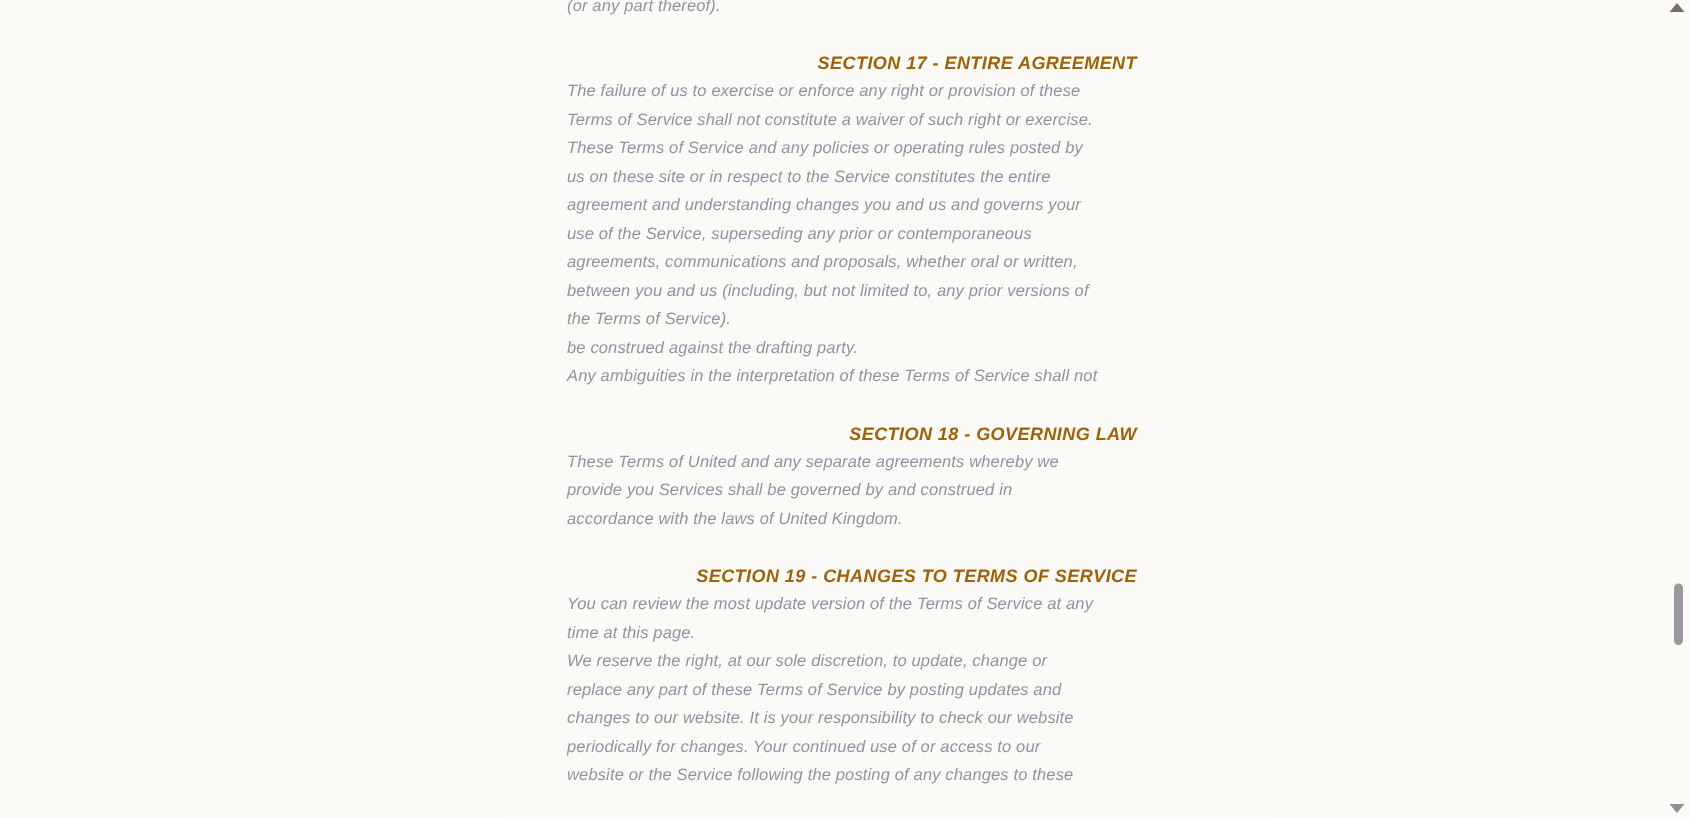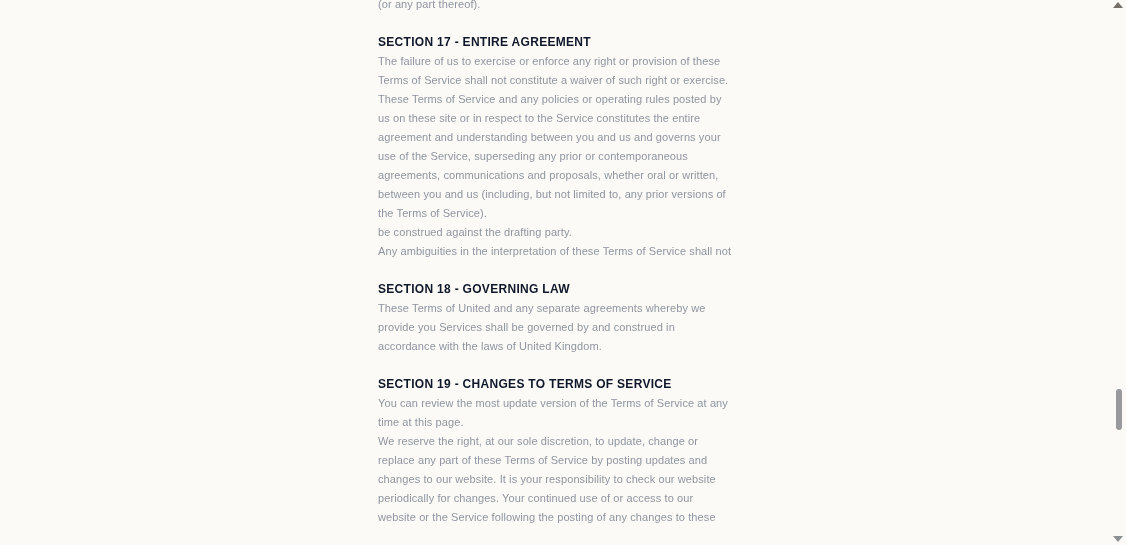--- a/index.html
+++ b/index.html
@@ -3,42 +3,44 @@
 <meta charset="utf-8">
 <style>
   html, body { margin: 0; padding: 0; }
   .page {
     position: relative;
     width: 1126px;
     height: 545px;
     background: #fbfaf6;
     overflow: hidden;
     font-family: "Liberation Sans", sans-serif;
+    font-style: italic;
   }
   .content {
     position: absolute;
     left: 378px;
     top: -5px;
     width: 380px;
   }
   .line {
     margin: 0;
     line-height: 19px;
     white-space: nowrap;
   }
   .body-line {
     font-size: 11px;
     color: #8f95a0;
     letter-spacing: 0.1px;
   }
   .heading-line {
     font-size: 12px;
     font-weight: bold;
-    color: #0f172a;
+    color: #a16207;
     letter-spacing: 0.3px;
+    text-align: right;
   }
   .section { margin-top: 19px; }
 
   
   .scrollbar {
     position: absolute;
     top: 0;
     right: 0;
     width: 16px;
     height: 545px;
@@ -72,21 +74,21 @@
 
   <div class="content">
     <p class="line body-line">(or any part thereof).</p>
     <div id="sections">
         <div class="section">
           <p class="line heading-line">SECTION 17 - ENTIRE AGREEMENT</p>
           <p class="line body-line">The failure of us to exercise or enforce any right or provision of these</p>
           <p class="line body-line">Terms of Service shall not constitute a waiver of such right or exercise.</p>
           <p class="line body-line">These Terms of Service and any policies or operating rules posted by</p>
           <p class="line body-line">us on these site or in respect to the Service constitutes the entire</p>
-          <p class="line body-line">agreement and understanding between you and us and governs your</p>
+          <p class="line body-line">agreement and understanding changes you and us and governs your</p>
           <p class="line body-line">use of the Service, superseding any prior or contemporaneous</p>
           <p class="line body-line">agreements, communications and proposals, whether oral or written,</p>
           <p class="line body-line">between you and us (including, but not limited to, any prior versions of</p>
           <p class="line body-line">the Terms of Service).</p>
           <p class="line body-line">be construed against the drafting party.</p>
           <p class="line body-line">Any ambiguities in the interpretation of these Terms of Service shall not</p>
         </div>
         <div class="section">
           <p class="line heading-line">SECTION 18 - GOVERNING LAW</p>
           <p class="line body-line">These Terms of United and any separate agreements whereby we</p>

